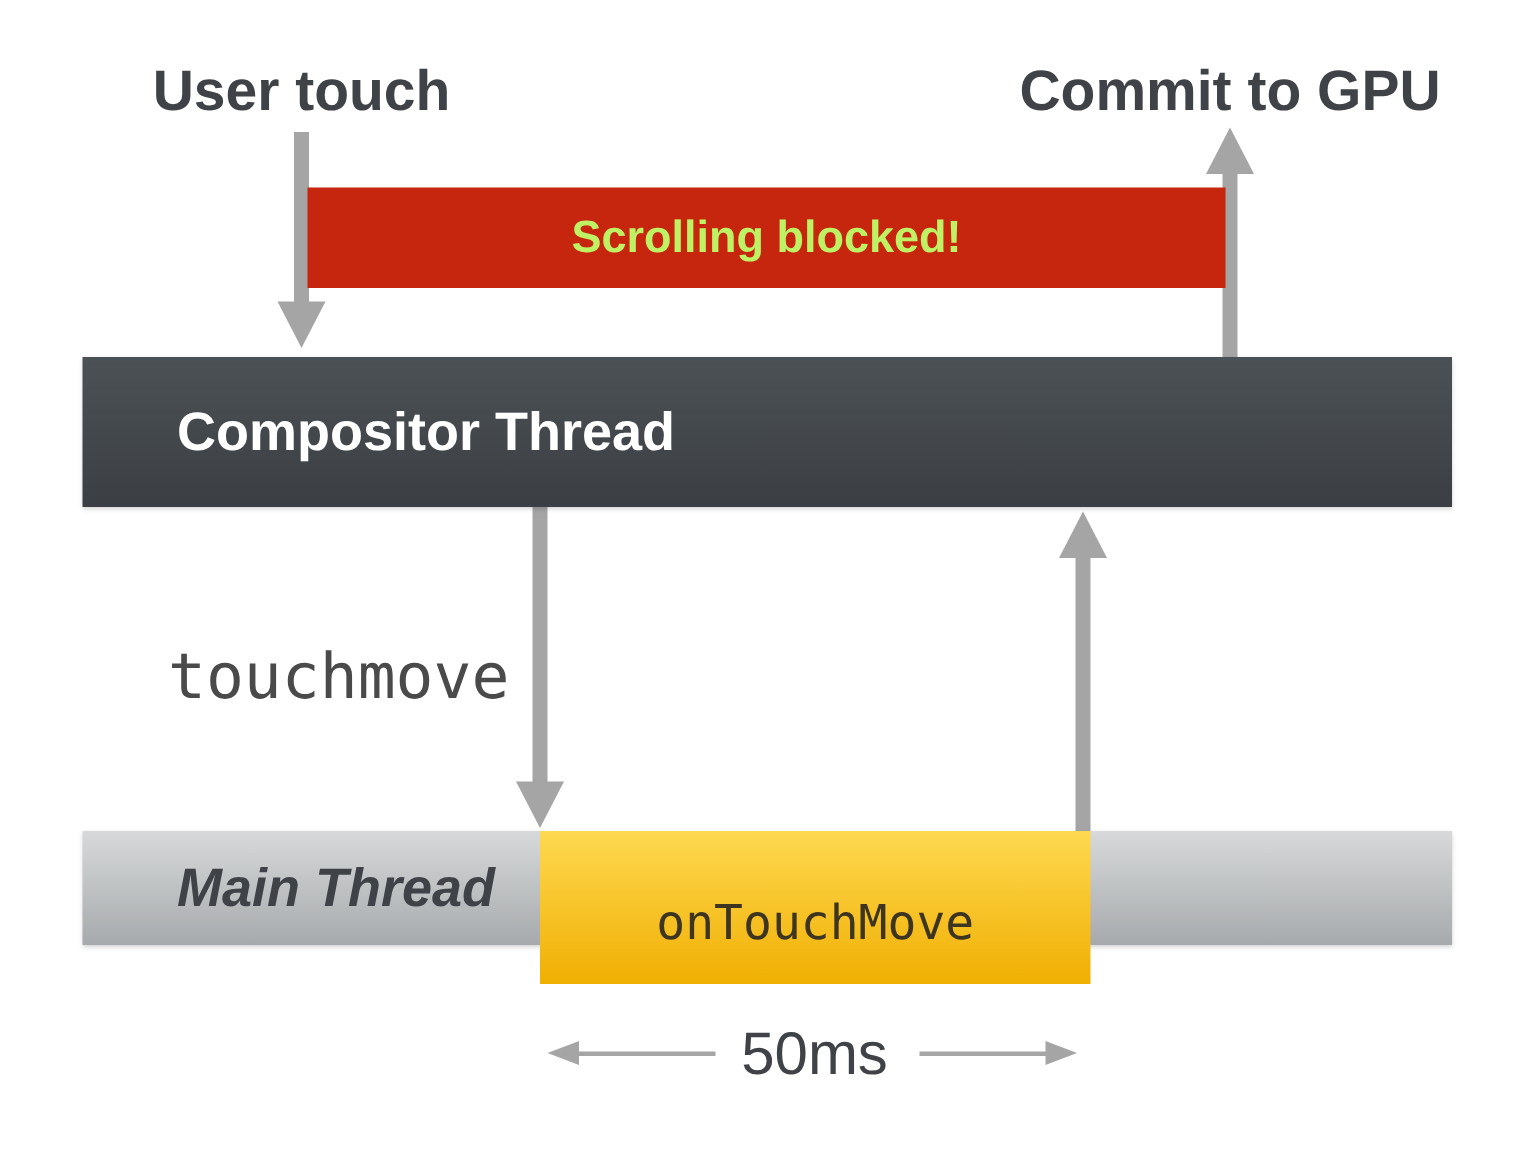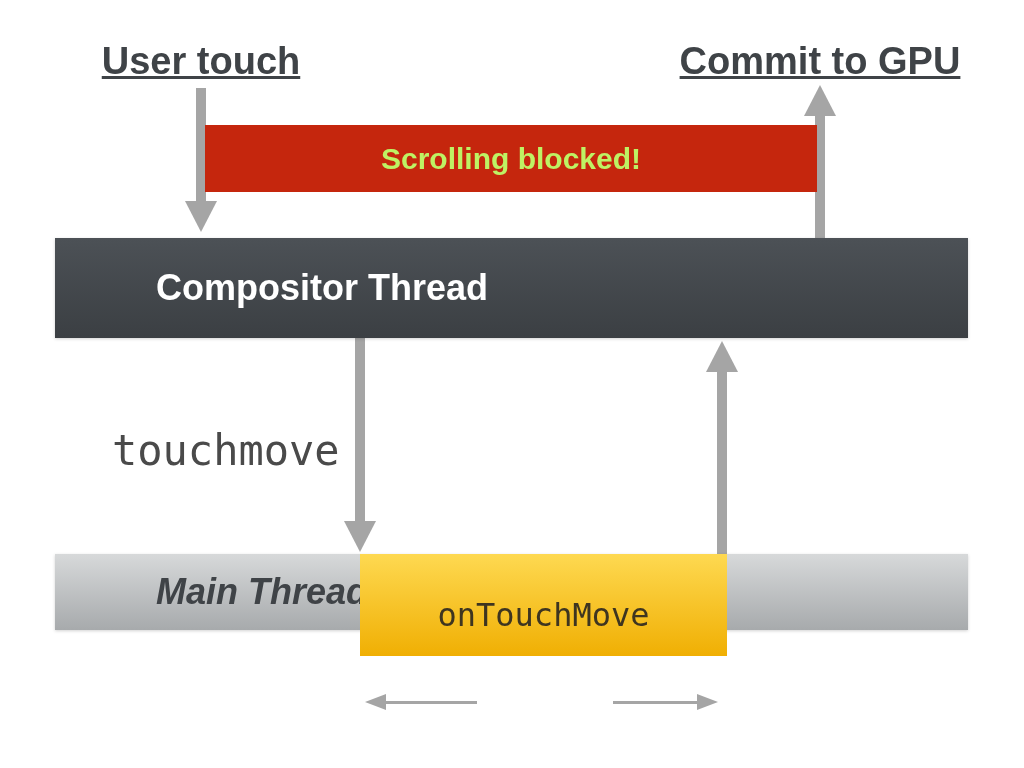--- a/index.html
+++ b/index.html
@@ -11,21 +11,21 @@
     font-family: "Liberation Sans", sans-serif;
   }
   .center-label {
     position: absolute;
     transform: translateX(-50%);
     white-space: nowrap;
     line-height: 1;
     font-weight: bold;
     color: var(--text-dark);
   }
-  .top-label { font-size: 38px; top: 42px; text-decoration: underline; }
+  .top-label { font-size: 38px; top: 42px; }
 
   
   .banner {
     position: absolute;
     left: 205px; top: 125px;
     width: 612px; height: 67px;
     background: var(--banner-red);
     display: flex; align-items: center; justify-content: center;
     z-index: 3;
   }
@@ -34,21 +34,21 @@
   }
 
   
   .bar {
     position: absolute;
     left: 55px; width: 913px; height: 100px;
     display: flex; align-items: center;
     box-shadow: 0 1px 3px rgba(0,0,0,0.18);
     z-index: 2;
   }
-  .bar-label { font-weight: bold; font-size: 36px; line-height: 1; padding-left: 101px; }
+  .bar-label { font-weight: bold; font-size: 36px; line-height: 1; padding-left: 63px; }
   .compositor-bar {
     top: 238px;
     background: linear-gradient(180deg, var(--compositor-top), var(--compositor-bottom));
   }
   .compositor-bar .bar-label { color: #ffffff; }
   .main-bar {
     top: 554px; height: 76px;
     background: linear-gradient(180deg, var(--main-gray-top), var(--main-gray-bottom));
     font-style: italic;
   }
@@ -151,20 +151,21 @@
   </div>
 
   <div class="bar main-bar">
     <span class="bar-label">Main Thread</span>
   </div>
 
   <div class="handler-block">
     <span class="handler-text">onTouchMove</span>
   </div>
 
+  <div class="center-label duration-label">50ms</div>
   <div>
     <div class="head-left" style="left:365px;"></div>
     <div class="h-shaft" style="left:384px; width:93px;"></div>
   </div>
   <div>
     <div class="h-shaft" style="left:613px; width:93px;"></div>
     <div class="head-right" style="left:697px;"></div>
   </div>
 
 </div>

